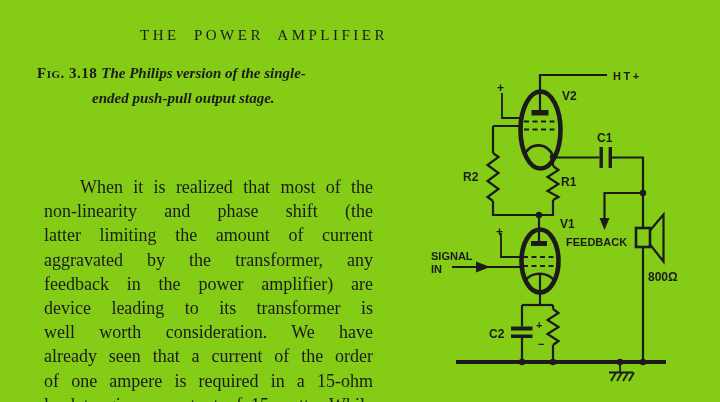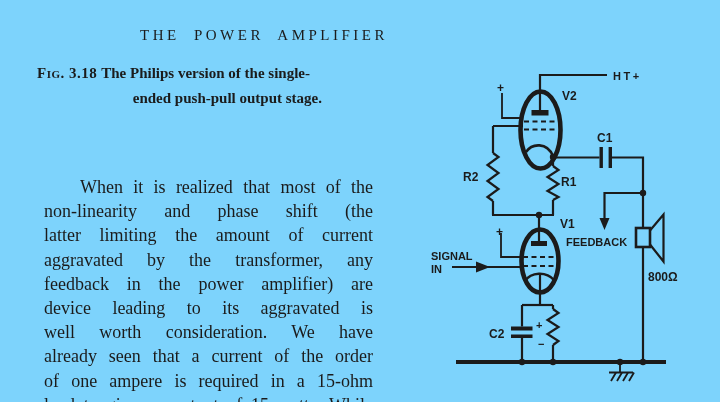--- a/index.html
+++ b/index.html
@@ -1,30 +1,30 @@
 <!DOCTYPE html>
 <html><head>
 <meta charset="utf-8">
 <style>
   html,body{margin:0;padding:0;}
   .page{
     position:relative; width:720px; height:402px; overflow:hidden;
-    background:#7dd3fc; color:#1b1b1b;
+    background:#84cc16; color:#1b1b1b;
     font-family:"Liberation Serif", serif;
   }
   .header{
     position:absolute; top:27px; left:0; width:528px; margin:0;
     text-align:center; font-size:15px; font-weight:400;
     letter-spacing:3.5px; word-spacing:7px;
   }
   .caption{ position:absolute; top:61px; left:37px; width:285px; font-size:15px; line-height:25px; }
   .cap1{ white-space:nowrap; }
   .figlab{ font-variant:small-caps; font-weight:700; margin-right:4px; letter-spacing:0.5px; }
-  .capit{ font-weight:700; }
-  .cap2{ text-align:right; margin-left:55px; }
+  .capit{ font-style:italic; font-weight:700; }
+  .cap2{ text-align:left; margin-left:55px; }
   .bodytext{
     position:absolute; top:175px; left:36px; width:337px;
     font-size:18px; line-height:24.2px;
   }
   .bline{ text-align:justify; text-align-last:justify; white-space:nowrap;margin-left:8px; }
   .bline:first-child{ text-indent:36px; }
   .schematic{ position:absolute; left:420px; top:55px; }
   .wire{ stroke:#1b1b1b; stroke-width:2.2; fill:none; }
   .rail{ stroke:#1b1b1b; stroke-width:4.2; fill:none; }
   .tube{ stroke:#1b1b1b; stroke-width:4.6; fill:none; }
@@ -49,21 +49,21 @@
     </div>
     <div class="cap2 capit">ended push-pull output stage.</div>
   </div>
 
   <div class="bodytext">
     <div class="bline">When it is realized that most of the</div>
     <div class="bline">non-linearity and phase shift (the</div>
     <div class="bline">latter limiting the amount of current</div>
     <div class="bline">aggravated by the transformer, any</div>
     <div class="bline">feedback in the power amplifier) are</div>
-    <div class="bline">device leading to its aggravated is</div>
+    <div class="bline">device leading to its transformer is</div>
     <div class="bline">well worth consideration. We have</div>
     <div class="bline">already seen that a current of the order</div>
     <div class="bline">of one ampere is required in a 15-ohm</div>
     <div class="bline">load to give an output of 15 watts. While</div>
   </div>
 
   <svg class="schematic" width="300" height="347" viewBox="420 55 300 347" xmlns="http://www.w3.org/2000/svg">
 
     <g>
       <path class="wire" d="M540,112 V75 H607"></path>

